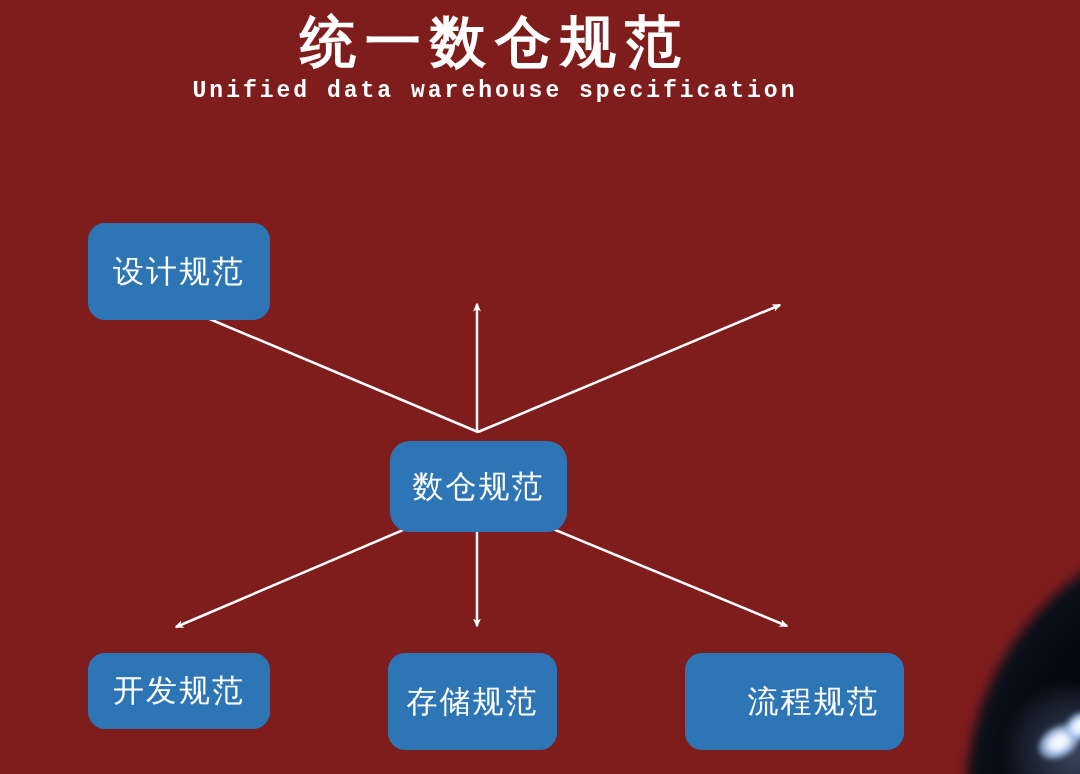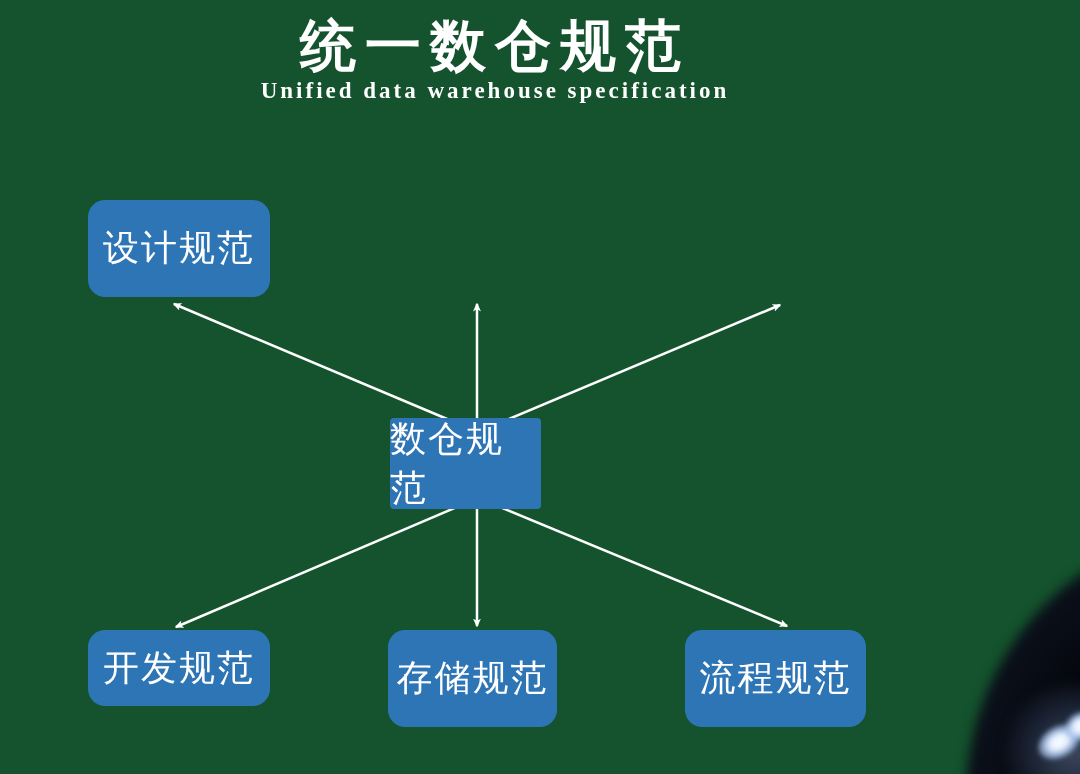--- a/index.html
+++ b/index.html
@@ -4,23 +4,23 @@
 <style>
   html, body {
     margin: 0;
     padding: 0;
     background: #000000;
   }
   .stage {
     position: relative;
     width: 1080px;
     height: 774px;
-    background: #14532d;
+    background: #7f1d1d;
     overflow: hidden;
-    font-family: Liberation Serif, serif;
+    font-family: Liberation Mono, monospace;
   }
 
   
   .header {
     position: absolute;
     top: 14px;
     left: 0;
     width: 990px;
     text-align: center;
     color: #ffffff;
@@ -42,32 +42,33 @@
 
   
   .node {
     position: absolute;
     background: #2e75b6;
     border-radius: 17px;
     color: #ffffff;
     display: flex;
     align-items: center;
     justify-content: center;
-    font-size: 36px;
+    font-size: 31px;
     font-weight: 500;
     letter-spacing: 2px;
     z-index: 2;
+    margin-top: 23px;
   }
   #node-design  { left: 88px;  top: 200px; width: 182px; height: 97px; }
   #node-naming  { left: 387px; top: 200px; width: 180px; height: 97px; }
   #node-model   { left: 685px; top: 200px; width: 181px; height: 97px; }
-  #node-center  { left: 390px; top: 418px; width: 151px; height: 91px; border-radius: 4px; }
+  #node-center  { left: 390px; top: 418px; width: 177px; height: 91px; border-radius: 20px; }
   #node-dev     { left: 88px;  top: 630px; width: 182px; height: 76px; }
   #node-storage { left: 388px; top: 630px; width: 169px; height: 97px; }
-  #node-process { left: 685px; top: 630px; width: 181px; height: 97px; }
+  #node-process { left: 685px; top: 630px; width: 181px; height: 97px; padding-left: 38px; }
 
   
   .arrows {
     position: absolute;
     left: 0;
     top: 0;
     z-index: 1;
   }
 
   

